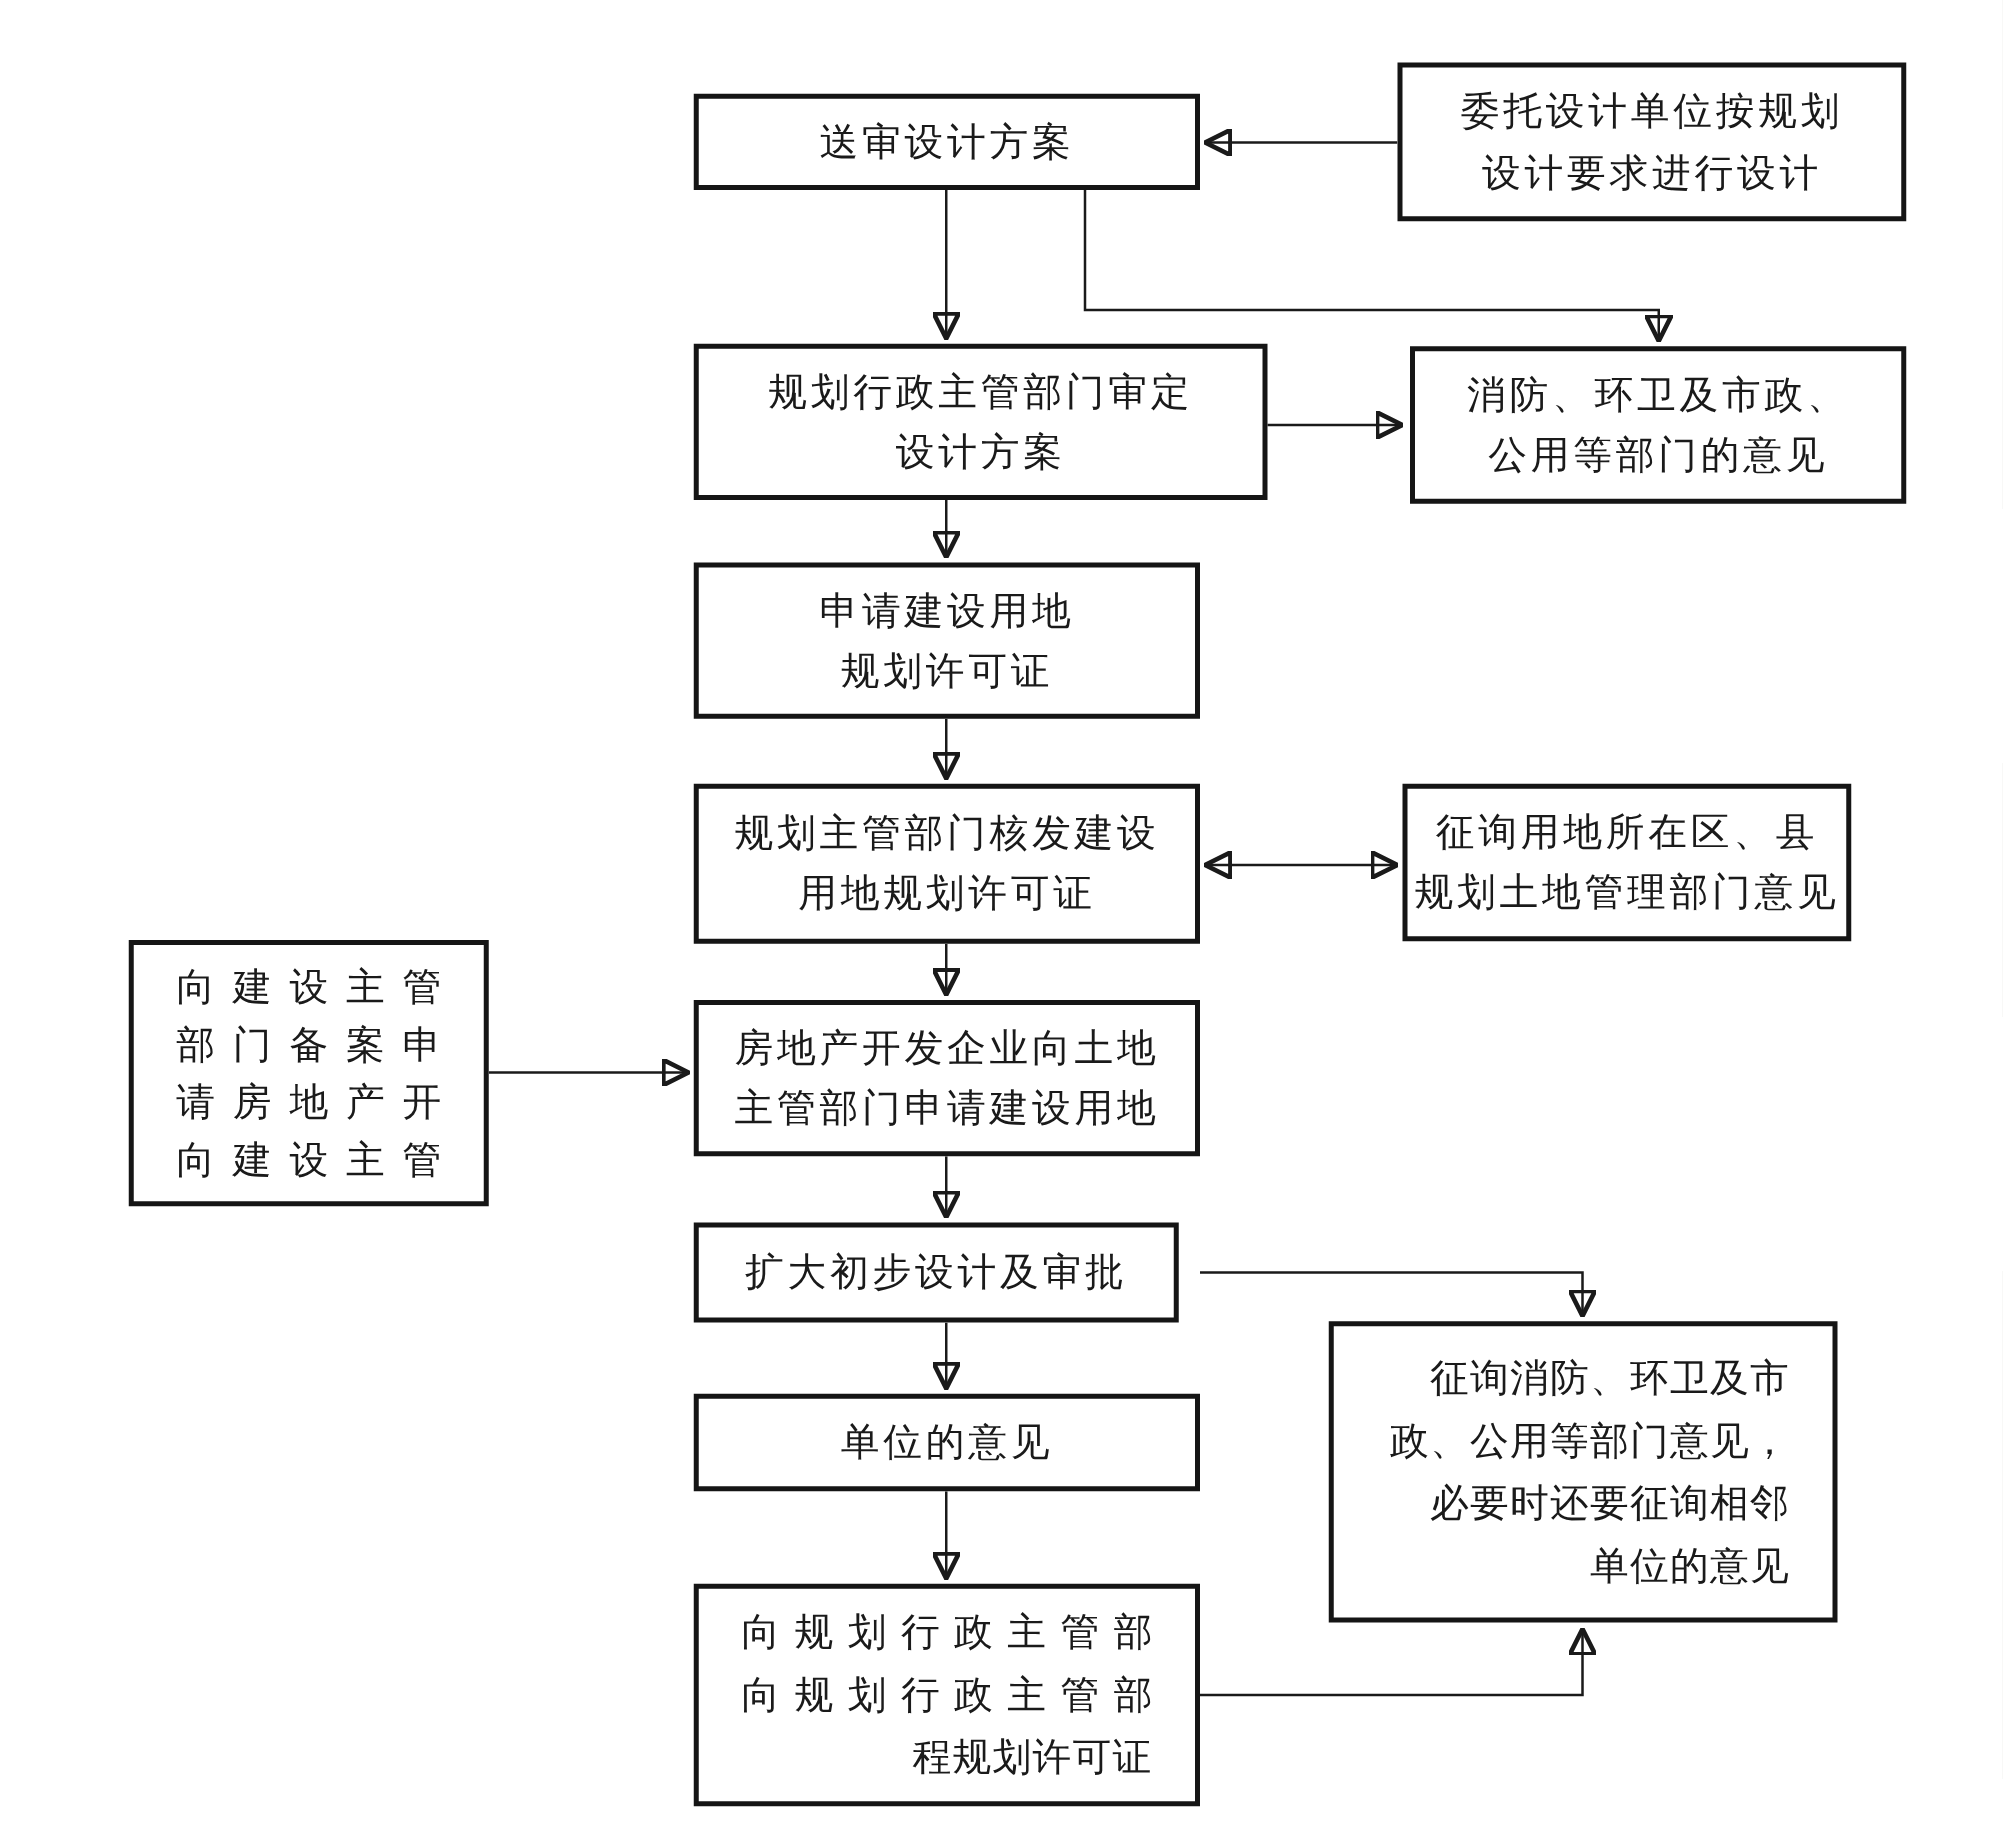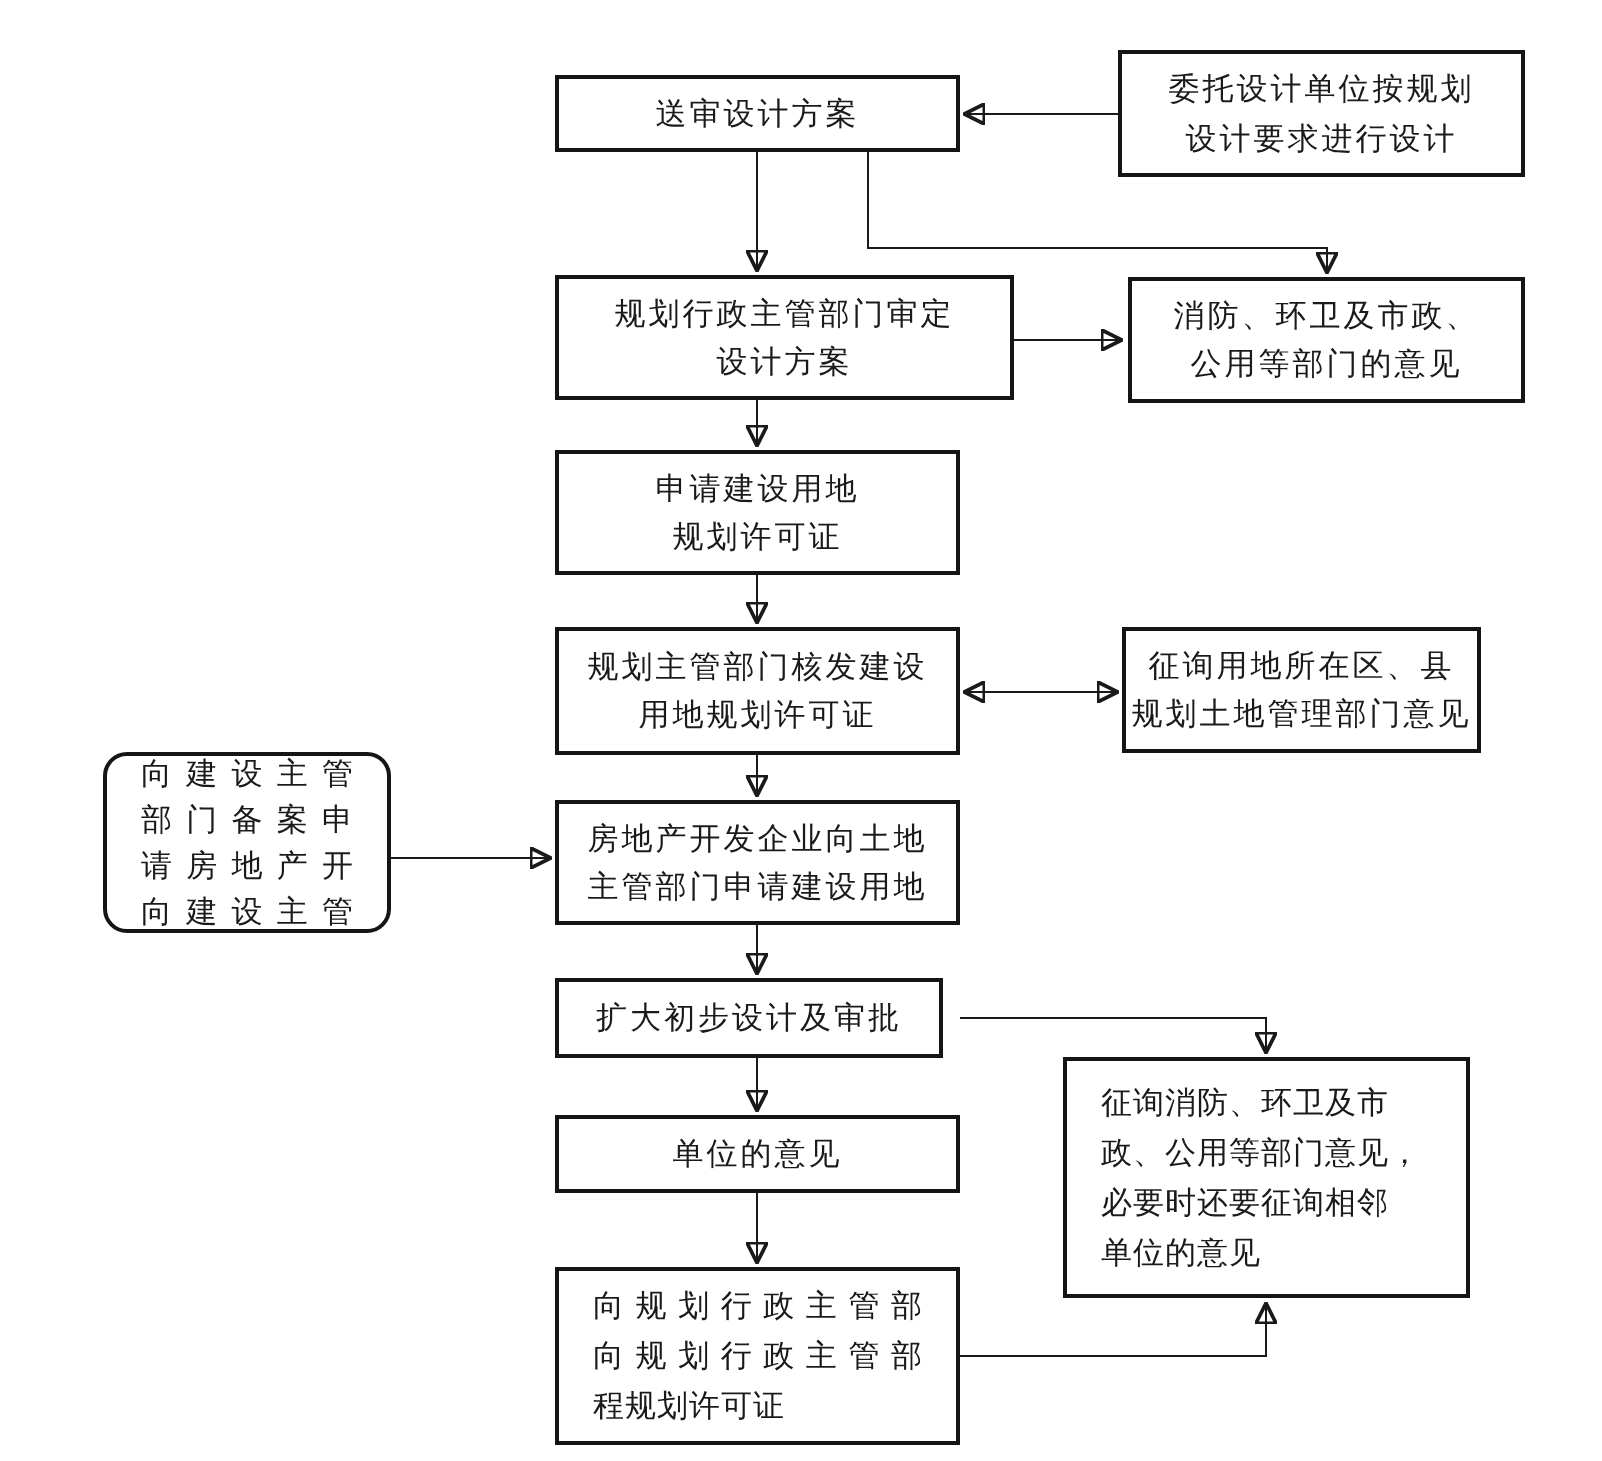--- a/index.html
+++ b/index.html
@@ -20,21 +20,21 @@
     display:flex;
     flex-direction:column;
     justify-content:center;
     font-size:31px;
     line-height:48px;
   }
   .node .ln{display:block;text-align:center;letter-spacing:3px;}
   
   .node .ln.jl{text-align:justify;text-align-last:justify;letter-spacing:0;padding:0 34px;}
   
-  .node .ln.ll{text-align:left;letter-spacing:1px;padding:0 34px;}
+  .node .ln.ll{text-align:right;letter-spacing:1px;padding:0 34px;}
   .node.lh50 .ln{line-height:50px;}
   .node.lh46 .ln{line-height:46px;}
 </style>
 </head>
 <body>
 
 <div class="canvas">
 
   <svg class="wires" viewBox="0 0 1602 1461">
     <defs>
@@ -85,21 +85,21 @@
   <div class="node" style="left:555px;top:627px;width:405px;height:128px;">
     <span class="ln">规划主管部门核发建设</span>
     <span class="ln">用地规划许可证</span>
   </div>
 
   <div class="node" style="left:1122px;top:627px;width:359px;height:126px;">
     <span class="ln">征询用地所在区、县</span>
     <span class="ln">规划土地管理部门意见</span>
   </div>
 
-  <div class="node lh46" style="left:103px;top:752px;width:288px;height:181px;border-radius:24px;">
+  <div class="node lh46" style="left:103px;top:752px;width:288px;height:213px;">
     <span class="ln jl">向建设主管</span>
     <span class="ln jl">部门备案申</span>
     <span class="ln jl">请房地产开</span>
     <span class="ln jl">向建设主管</span>
   </div>
 
   <div class="node" style="left:555px;top:800px;width:405px;height:125px;">
     <span class="ln">房地产开发企业向土地</span>
     <span class="ln">主管部门申请建设用地</span>
   </div>

